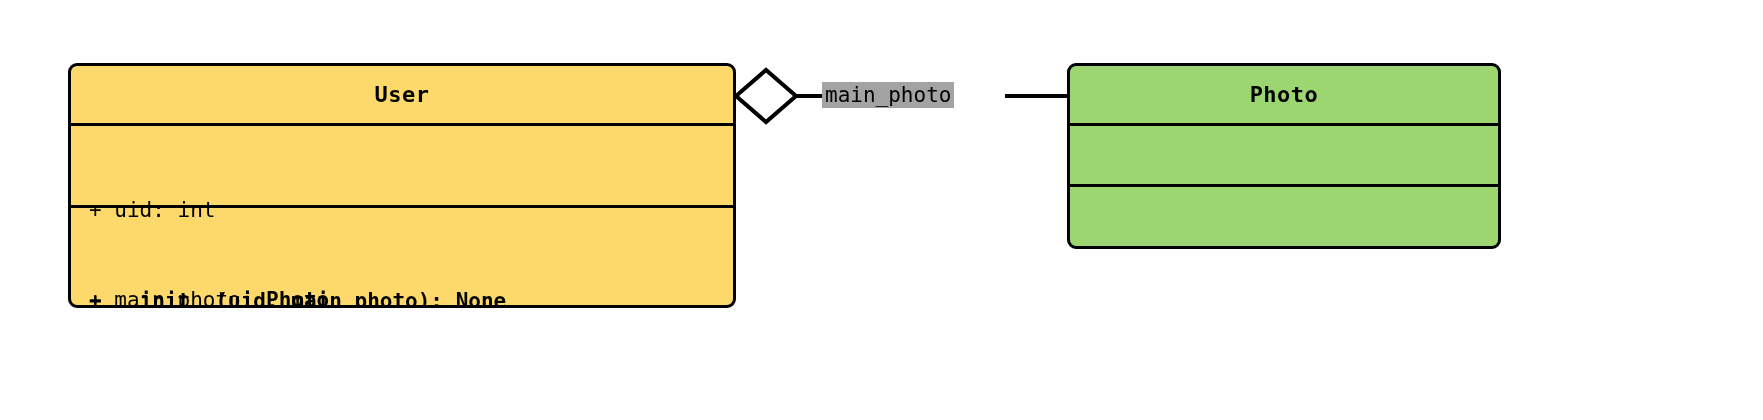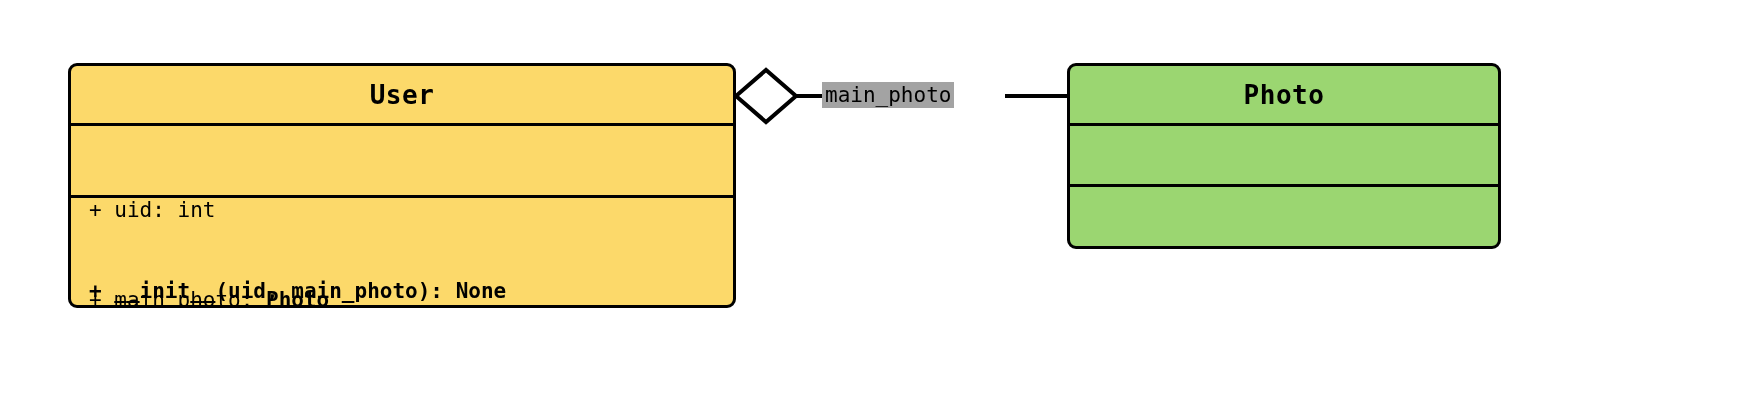--- a/index.html
+++ b/index.html
@@ -35,21 +35,21 @@
     position: relative;
   }
 
   .uml-class .compartment + .compartment {
     border-top: 3px solid #000000;
   }
 
   .class-name {
     text-align: center;
     font-weight: bold;
-    font-size: 26px;
+    font-size: 22px;
     letter-spacing: 0.5px;
     color: #000000;
     display: flex;
     align-items: center;
     justify-content: center;
     height: 100%;
   }
 
   .member-list {
     padding: 10px 14px 10px 18px;
@@ -69,21 +69,21 @@
 
   
   #class-user {
     left: 68px;
     top: 63px;
     width: 668px;
     height: 245px;
     background: #FCD96A;
   }
   #class-user .c-title   { height: 57px; }
-  #class-user .c-attrs   { height: 72px; }
+  #class-user .c-attrs   { height: 82px; }
   #class-user .c-methods { height: 112px; font-weight: bold; }
   #class-user .c-attrs .member-list   { padding-top: 9px; }
   #class-user .c-methods .member-list { padding-top: 18px; }
 
   
   #class-photo {
     left: 1067px;
     top: 63px;
     width: 434px;
     height: 186px;

